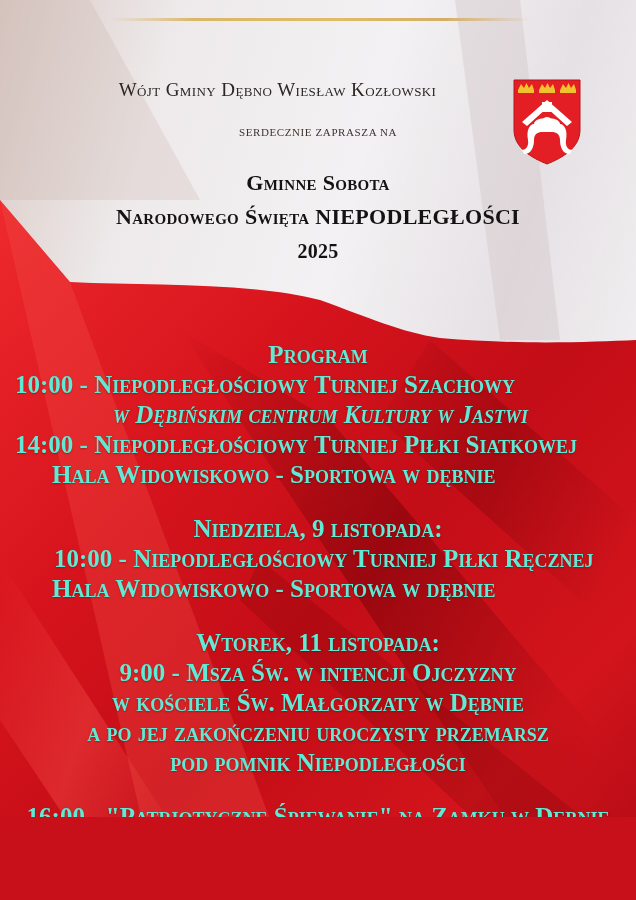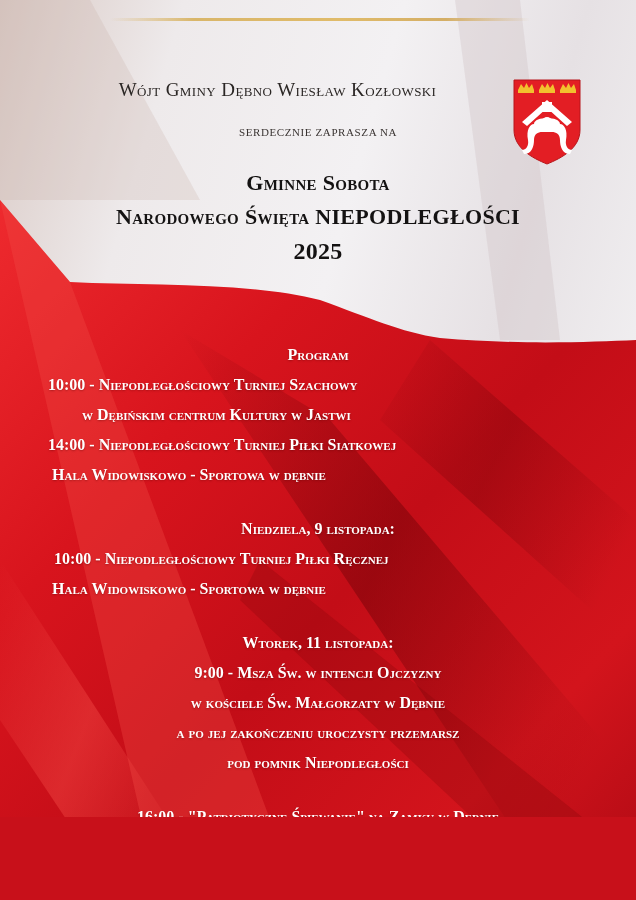--- a/index.html
+++ b/index.html
@@ -31,33 +31,33 @@
   }
   .crest { position: absolute; left: 512px; top: 78px; width: 70px; height: 88px; }
   .crest svg { width: 70px; height: 88px; display: block; }
 
   .title {
     position: absolute; left: 0; top: 166px; width: 636px; text-align: center;
     color: #141212; font-weight: bold; font-size: 22px; line-height: 34px;
     font-variant: small-caps; letter-spacing: 0.3px; white-space: nowrap;
     font-family: "Liberation Serif", serif;
   }
-  .title .yr { font-size: 24px; }
+  .title .yr { font-size: 20px; }
 
   .program {
     position: absolute; left: 0; top: 340px; width: 636px;
-    color: #ffffff; font-weight: bold; font-size: 16px; line-height: 30px;
+    color: #5eead4; font-weight: bold; font-size: 25px; line-height: 30px;
     font-variant: small-caps; white-space: nowrap;
     font-family: "Liberation Serif", serif;
     text-shadow: 0 1px 2px rgba(70,0,0,0.35);
   }
   .line { height: 30px; }
   .c { text-align: center; }
-  .l1 { padding-left: 48px; }
-  .l2 { padding-left: 82px; }
+  .l1 { padding-left: 15px; }
+  .l2 { padding-left: 113px; font-style: italic; }
   .l3 { padding-left: 30px; margin-left: 24px; }
   .l4 { padding-left: 52px; }
   .gap { height: 24px; }
 </style>
 </head>
 <body>
 
 <div class="poster">
 
   <div class="bg">

